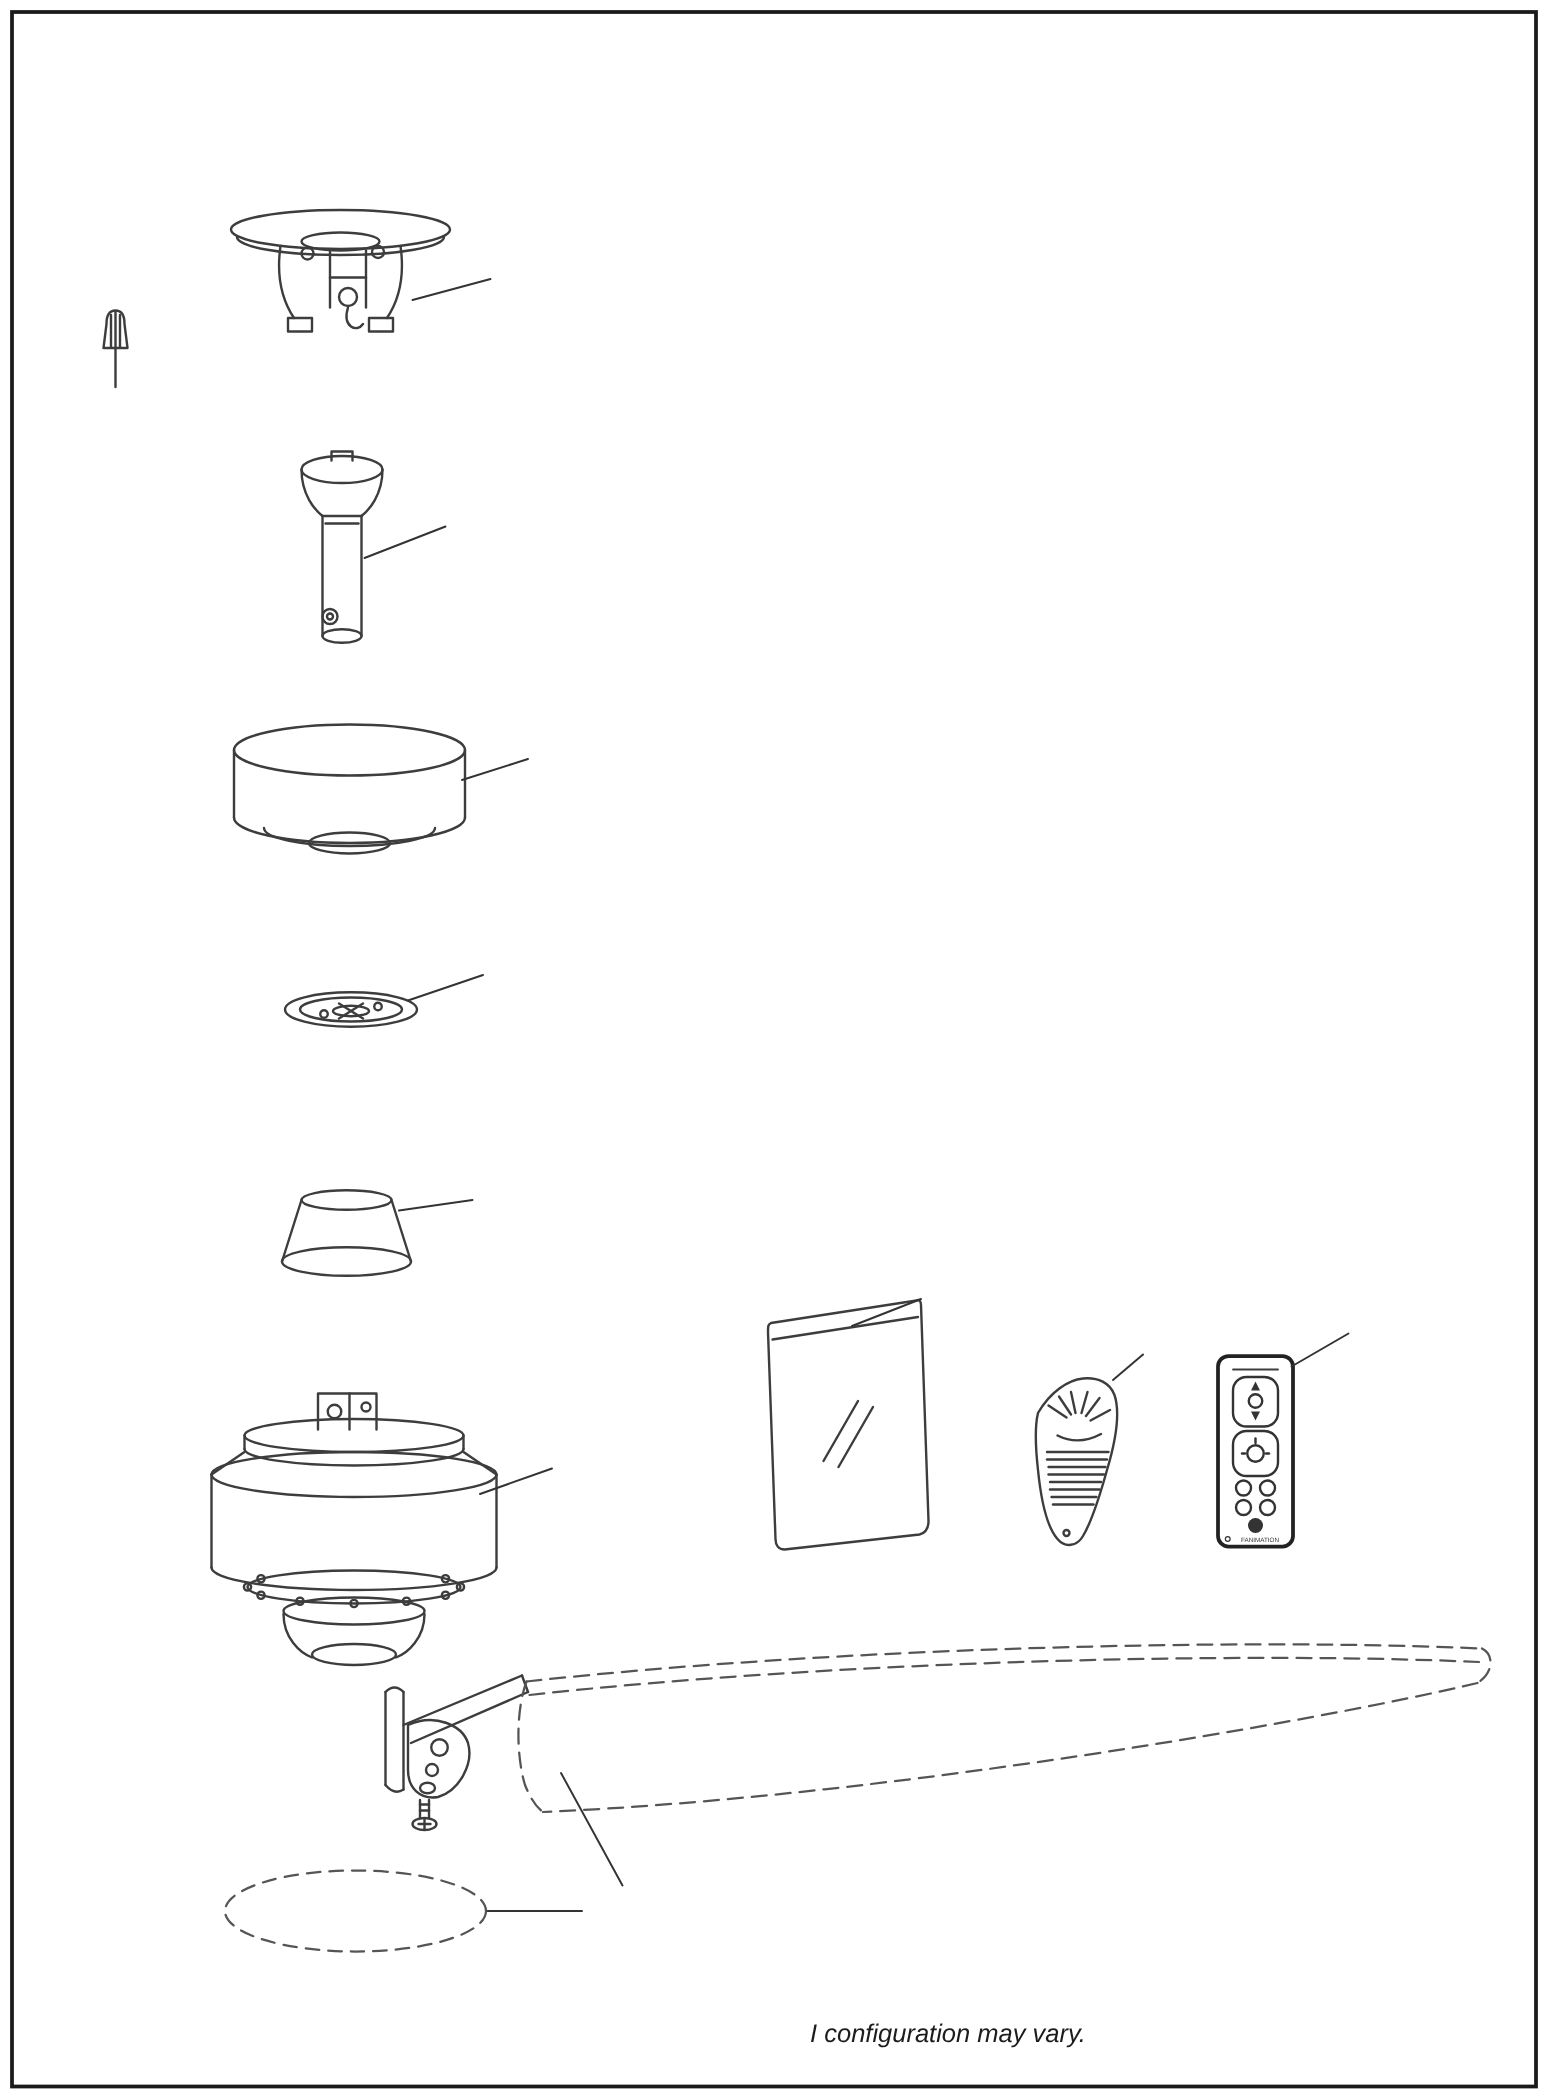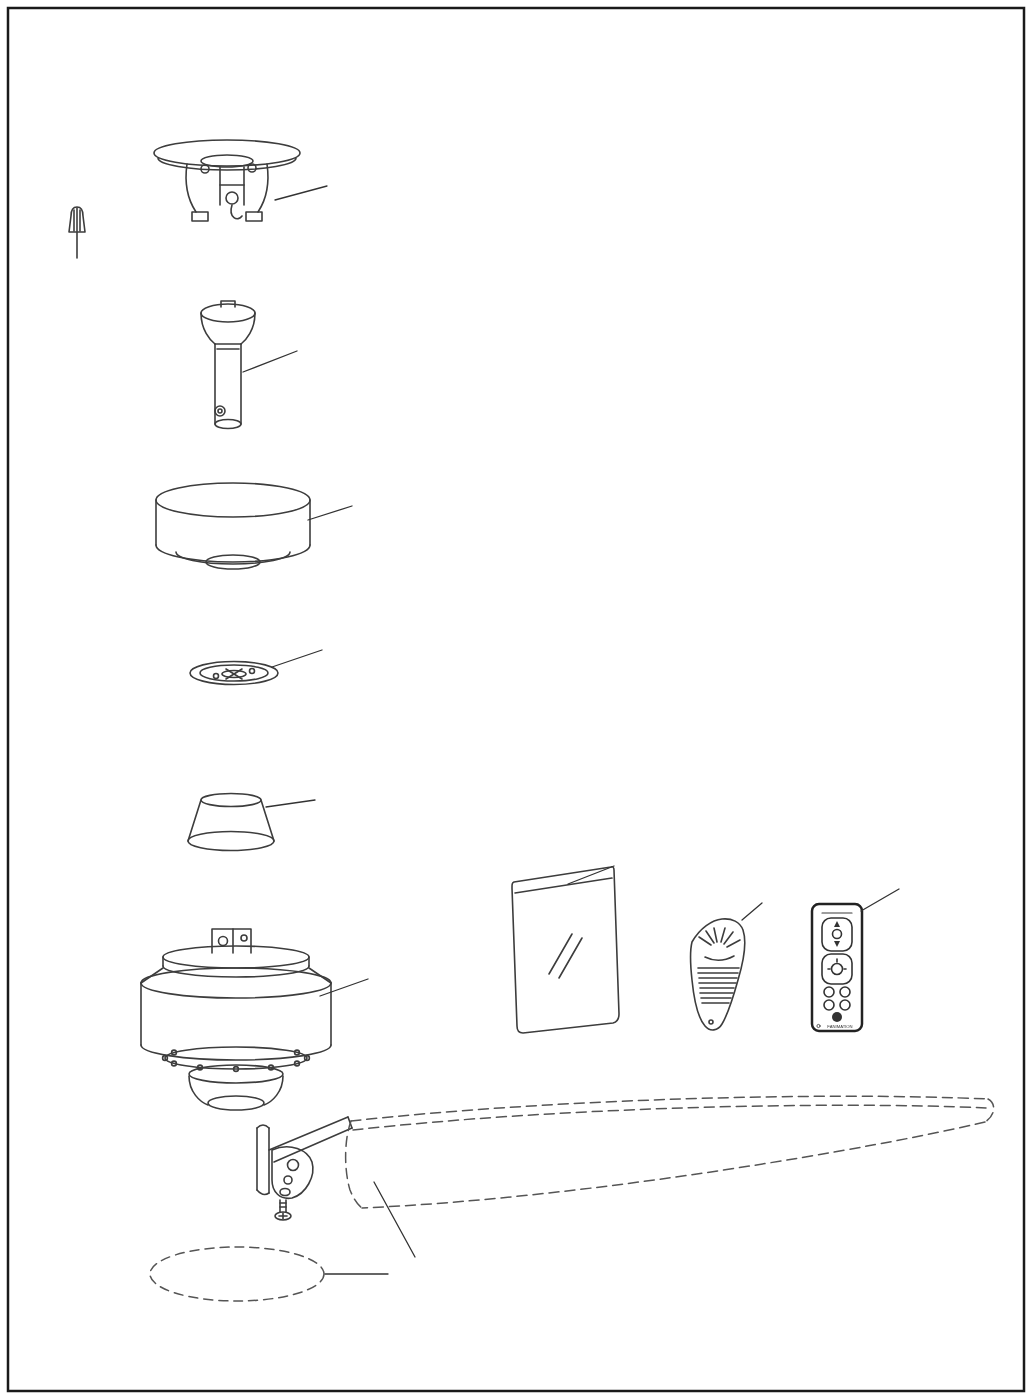--- a/index.html
+++ b/index.html
@@ -229,14 +229,15 @@
         <line x1="374" y1="1182" x2="415" y2="1257"></line>
         <line x1="325" y1="1274" x2="388" y2="1274"></line>
         <line x1="568" y1="884" x2="614" y2="866"></line>
         <line x1="742" y1="920" x2="762" y2="903"></line>
         <line x1="861" y1="911" x2="899" y2="889"></line>
       </g>
 
     </g>
   </svg>
 
+  <div class="caption">I configuration may vary.</div>
 
 </div>
 
 </body></html>

